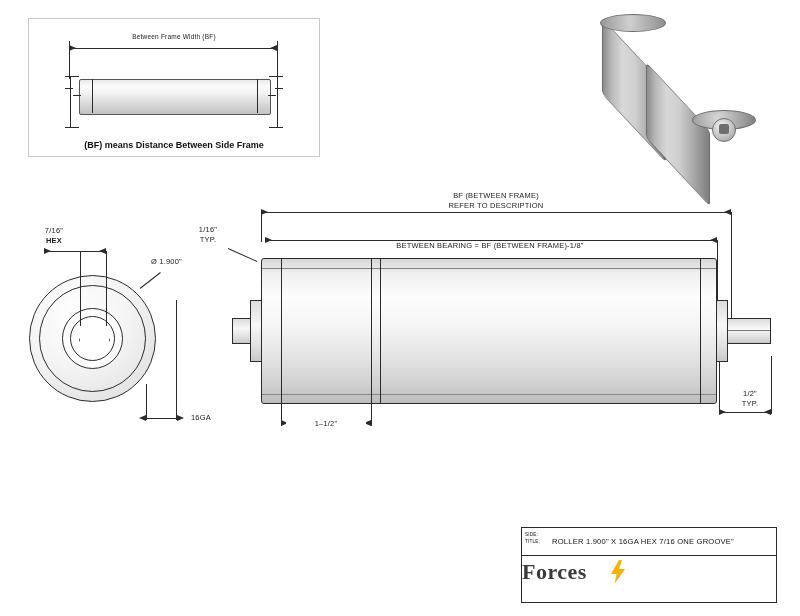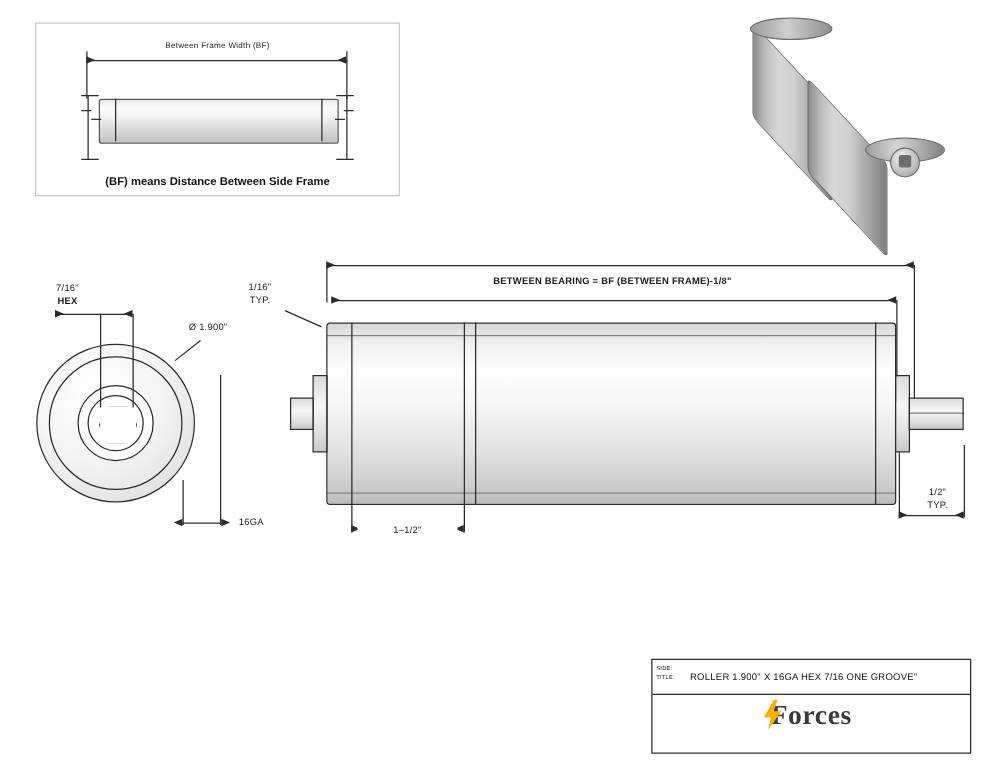--- a/index.html
+++ b/index.html
@@ -145,21 +145,20 @@
     letter-spacing: .2px;
     white-space: pre;
   }
   #tb-bottom {
     position: absolute;
     left: 0; top: 28px; right: 0; bottom: 0;
   }
   #brand {
     position: absolute;
     left: 0; right: 0; top: 5px;
-    text-align: center;
   }
   #brand .name {
     font-family: "Liberation Serif", serif;
     font-size: 22px;
     font-weight: bold;
     color: #3a3a3a;
     letter-spacing: .5px;
     line-height: 1;
   }
   #brand .site {
@@ -217,26 +216,28 @@
     <div class="r3d-cap" style="left:104px; top:100px; width:62px; height:18px; border-radius:50%/50%; background:radial-gradient(circle at 40% 40%,#d8d8d8,#9a9a9a 70%,#7d7d7d);"></div>
     <div class="abs" style="left:124px; top:108px; width:22px; height:22px; border-radius:50%; background:radial-gradient(circle at 38% 32%, #f0f0f0, #b5b5b5 70%, #8f8f8f); border:1px solid #6f6f6f;"></div>
     <div class="abs" style="left:131px; top:114px; width:10px; height:10px; border-radius:2px; background:#6e6e6e;"></div>
   </div>
 
   <div class="abs line hline" style="left:261px; top:212px; width:470px;"></div>
   <div class="arrowR abs" style="left:261px; top:209px;"></div>
   <div class="arrowL abs" style="left:724px; top:209px;"></div>
   <div class="abs line vline" style="left:261px; top:212px; height:30px;"></div>
   <div class="abs line vline" style="left:731px; top:212px; height:110px;"></div>
+  <div class="abs lbl c" style="left:376px; top:192px; width:240px;">BF (BETWEEN FRAME)</div>
+  <div class="abs lbl c" style="left:376px; top:202px; width:240px;">REFER TO DESCRIPTION</div>
 
   <div class="abs line hline" style="left:265px; top:240px; width:452px;"></div>
   <div class="arrowR abs" style="left:265px; top:237px;"></div>
   <div class="arrowL abs" style="left:710px; top:237px;"></div>
   <div class="abs line vline" style="left:717px; top:240px; height:82px;"></div>
-  <div class="abs lbl c" style="left:330px; top:221px; width:320px;font-weight:bold;">BETWEEN BEARING = BF (BETWEEN FRAME)-1/8"</div>
+  <div class="abs lbl c" style="left:330px; top:242px; width:320px;">BETWEEN BEARING = BF (BETWEEN FRAME)-1/8"</div>
 
   <div class="abs lbl c" style="left:186px; top:226px; width:44px;">1/16"</div>
   <div class="abs lbl c" style="left:186px; top:236px; width:44px;">TYP.</div>
   <div class="abs line" style="left:228px; top:248px; width:32px; height:1px; transform:rotate(24deg); transform-origin:left center;"></div>
 
   <div class="abs lbl c" style="left:728px; top:390px; width:44px;">1/2"</div>
   <div class="abs lbl c" style="left:728px; top:400px; width:44px;">TYP.</div>
   <div class="abs line hline" style="left:719px; top:412px; width:52px;"></div>
   <div class="arrowR abs" style="left:719px; top:409px;"></div>
   <div class="arrowL abs" style="left:764px; top:409px;"></div>

